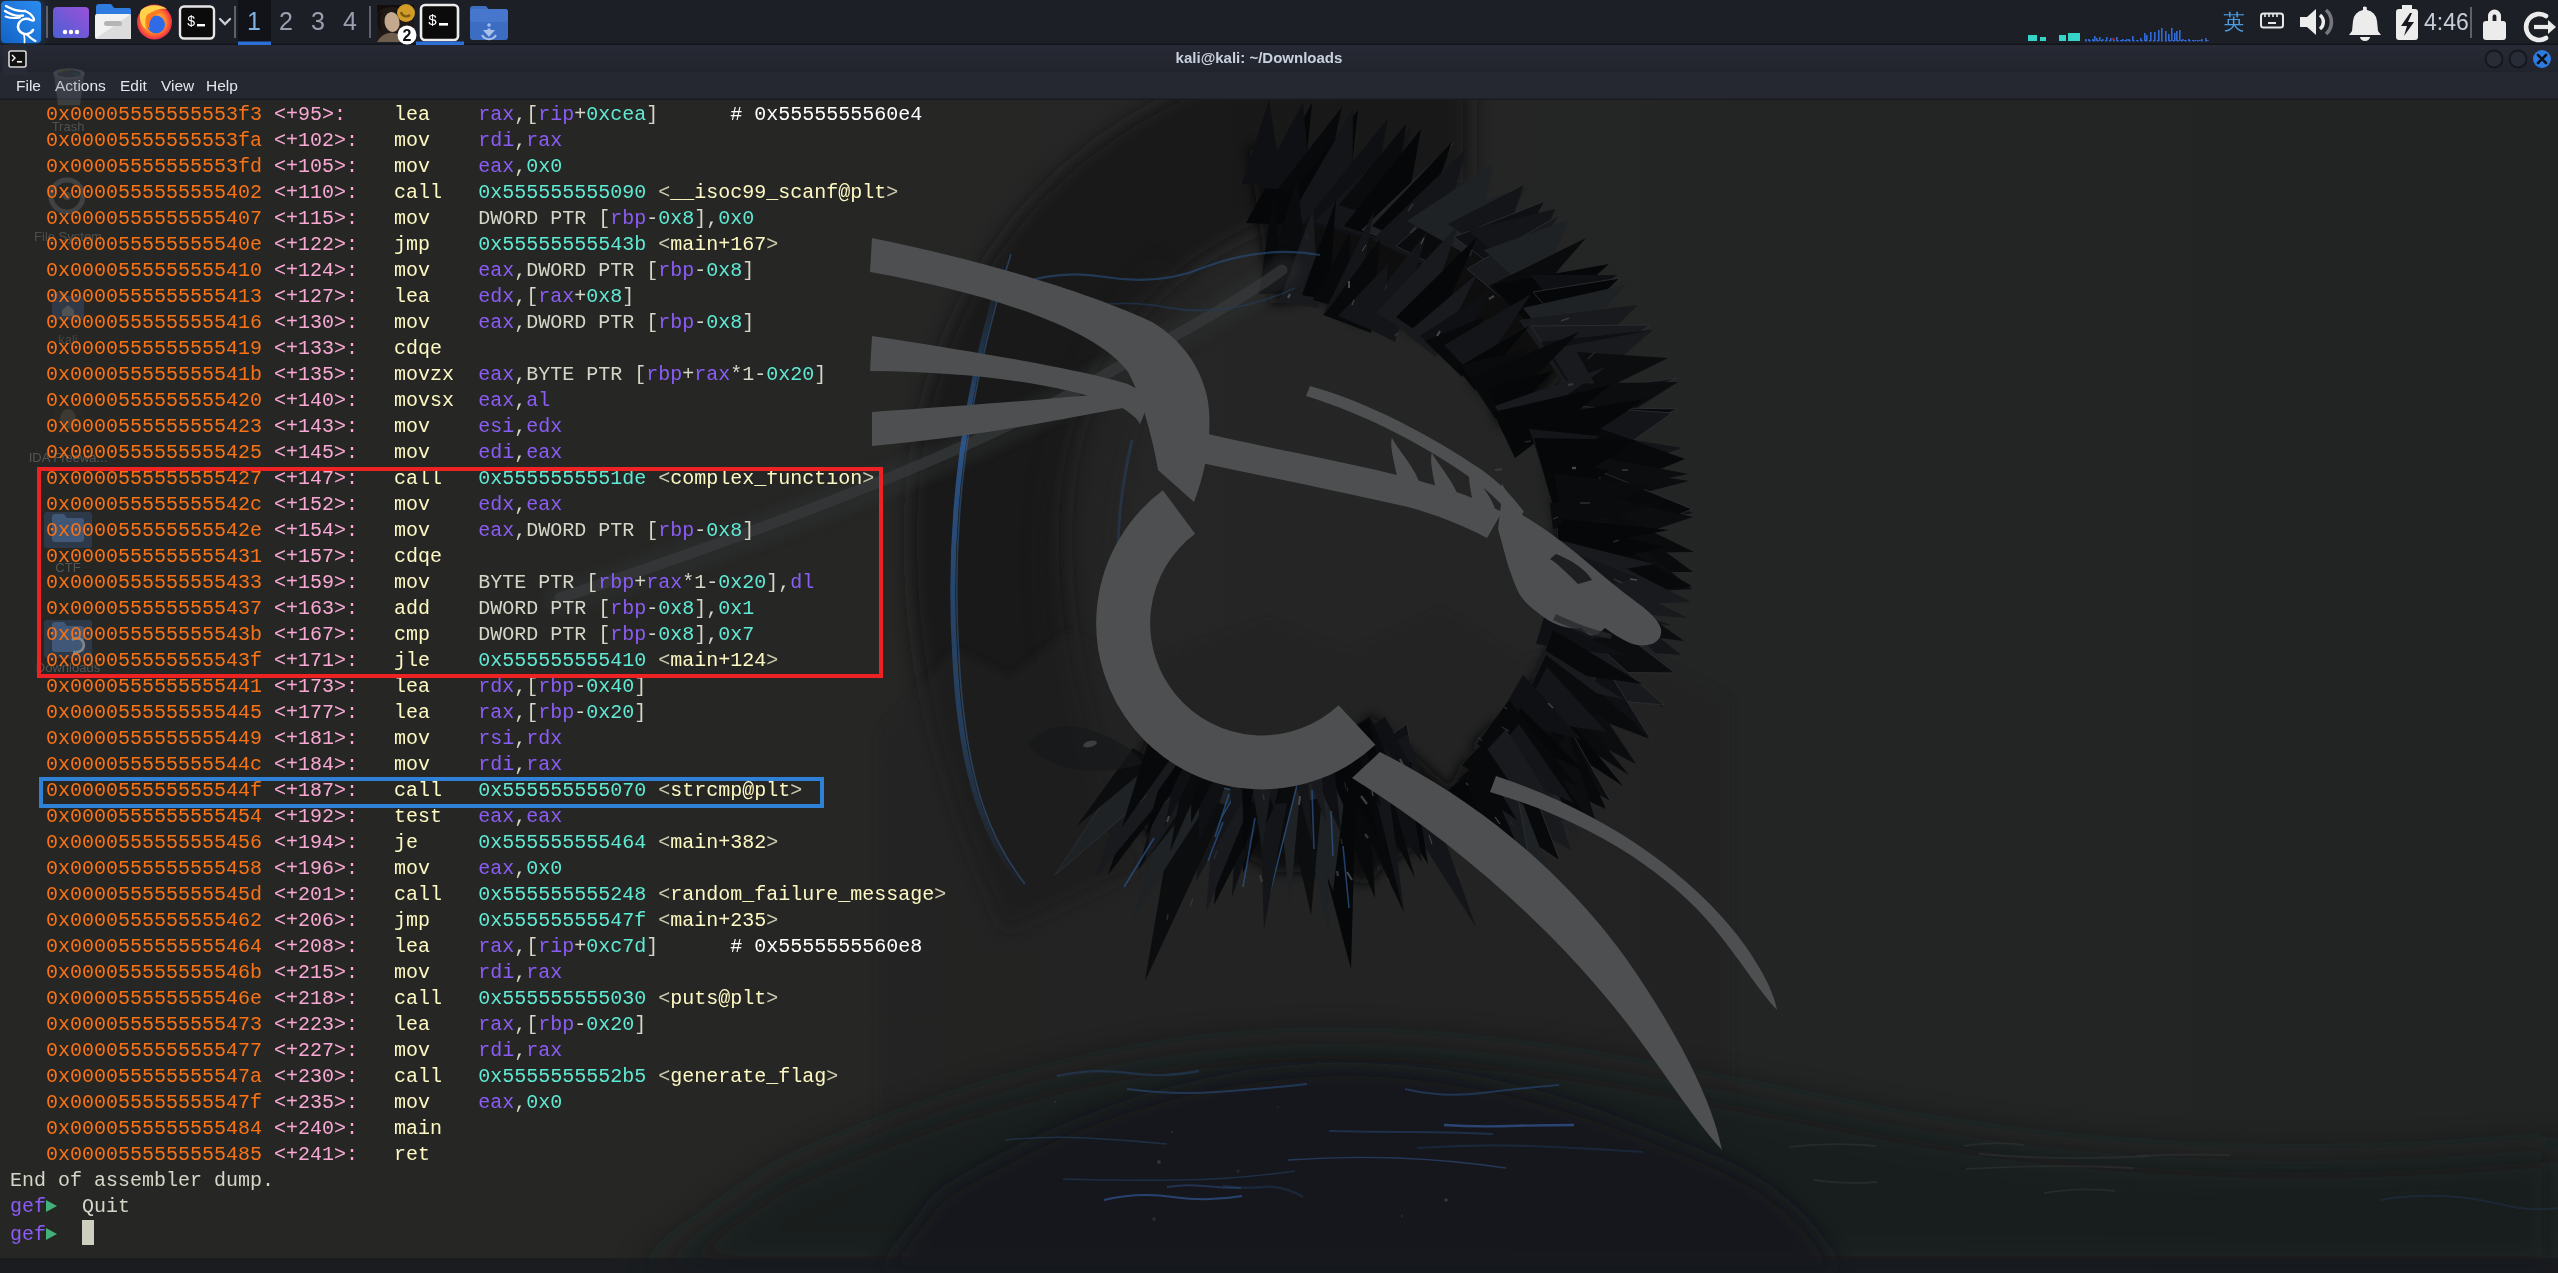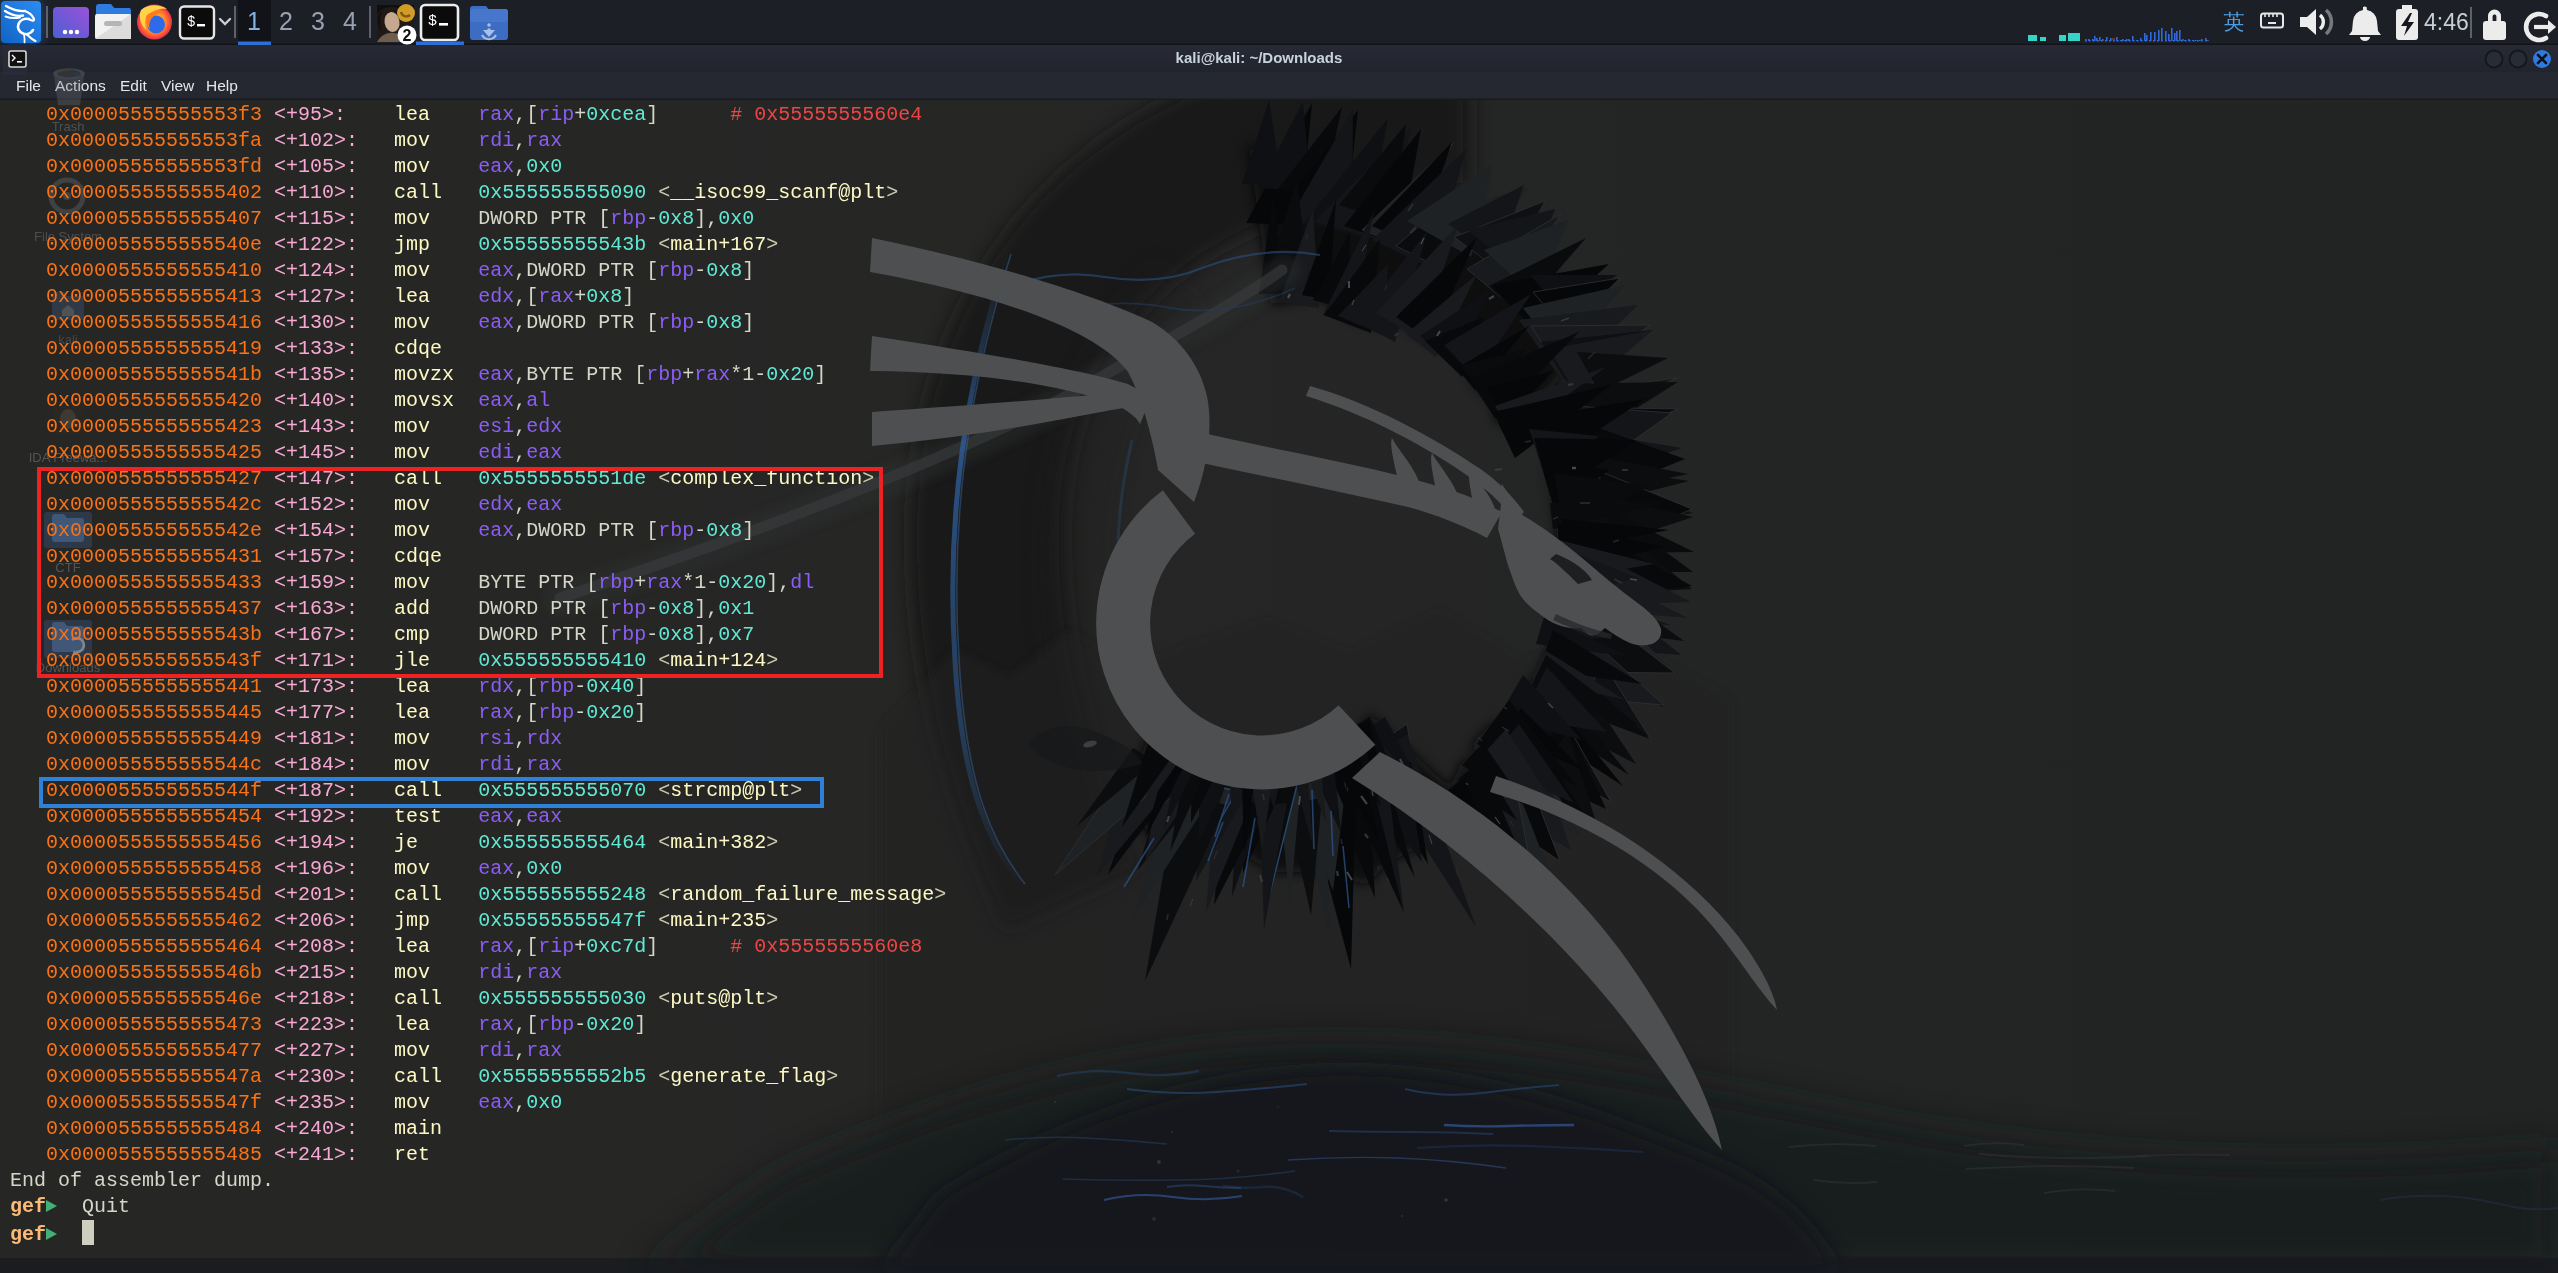--- a/index.html
+++ b/index.html
@@ -1,19 +1,19 @@
 <!DOCTYPE html>
 <html><head><meta charset="utf-8"><style>
 html,body{margin:0;padding:0;background:#242523;}
 #scene{position:relative;width:2558px;height:1273px;overflow:hidden;font-family:"Liberation Sans",sans-serif;}
 pre{position:absolute;left:10px;top:102px;margin:0;font:20px/26px "Liberation Mono",monospace;color:#d6d6c8;z-index:5;}
 pre i{font-style:normal}
 .a{color:#f97316}.o{color:#f9a8d4}.m{color:#fef9c3}.r{color:#8b5cf6}.n{color:#5eead4}
-.f{color:#fef9c3}.b{color:#cdc9ae}.c{color:#ef4444}
-.g{color:#fdba74;font-weight:bold}
+.f{color:#fef9c3}.b{color:#cdc9ae}.c{color:#ffffff}
+.g{color:#8b5cf6;font-weight:normal}
 .arr{display:inline-block;width:0;height:0;border-left:11px solid #42b077;border-top:6.5px solid transparent;border-bottom:6.5px solid transparent;margin-right:1px;}
 .cur{display:inline-block;width:12px;height:25px;background:#cfcfc0;vertical-align:-5px}
 #redbox{position:absolute;left:37px;top:467px;width:838px;height:203px;border:4.5px solid #ee2222;z-index:6}
 #bluebox{position:absolute;left:39px;top:777px;width:777px;height:23px;border:4px solid #2f81d8;z-index:6}
 </style></head>
 <body>
 <div id="scene">
 <svg width="2558" height="1273" style="position:absolute;top:0;left:0">
       <defs>
         <filter id="soft6" x="-60%" y="-60%" width="220%" height="220%">

